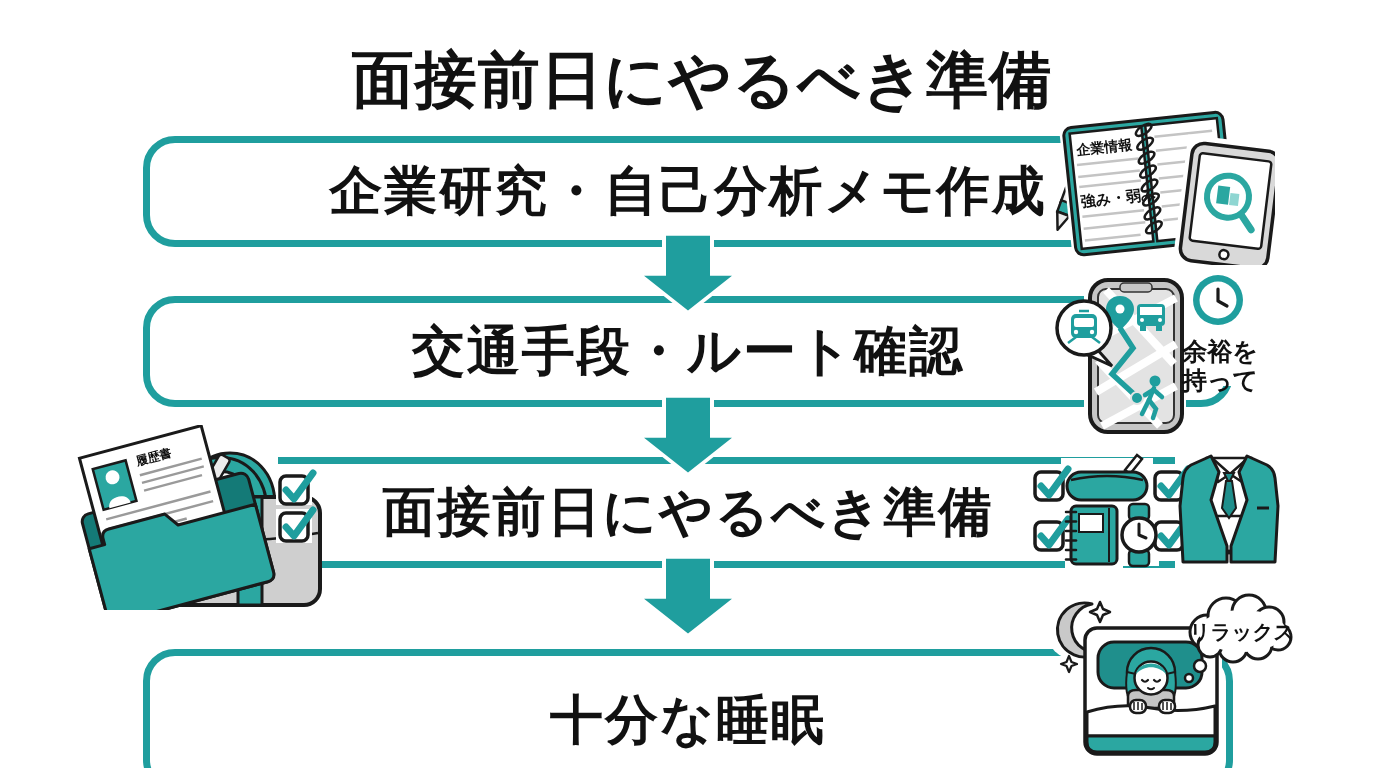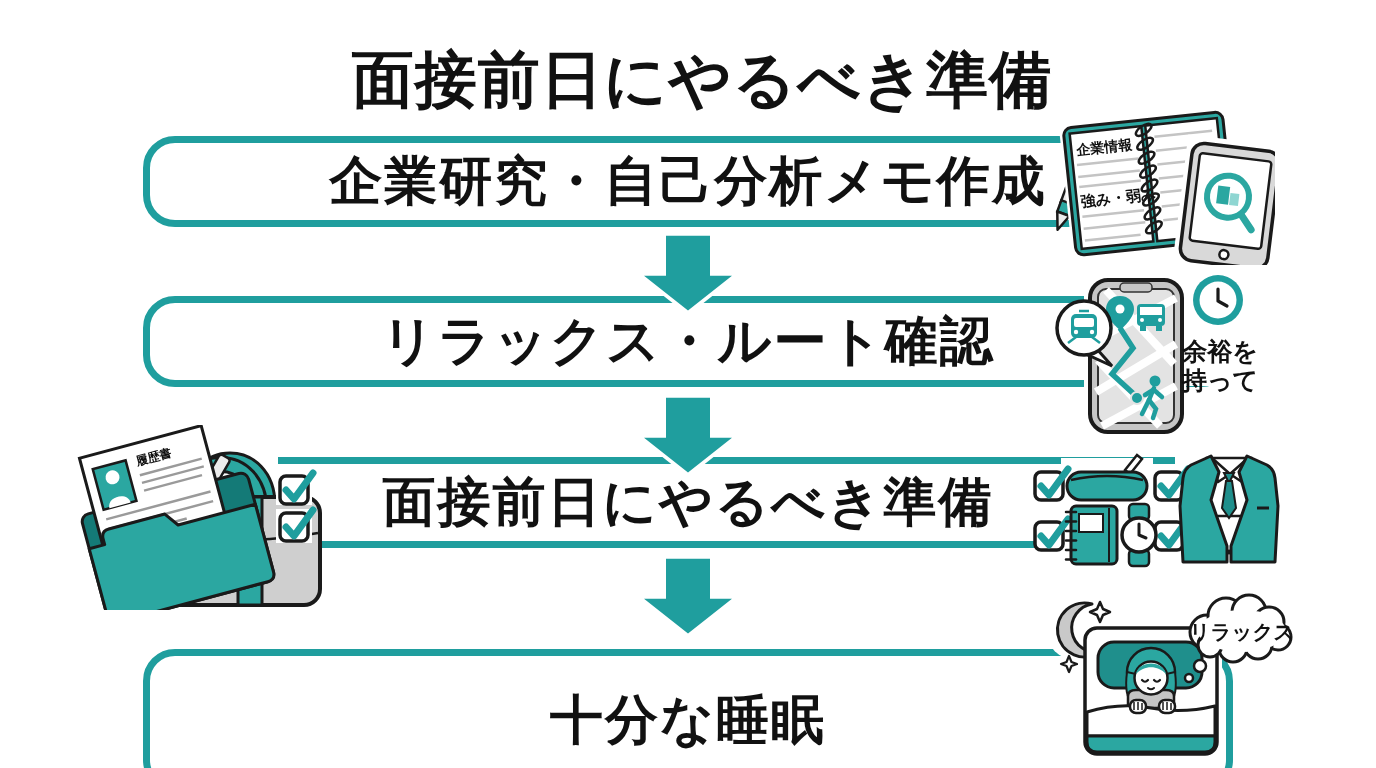--- a/index.html
+++ b/index.html
@@ -7,21 +7,21 @@
     width:1376px;height:768px;position:relative;overflow:hidden;
     background:#ffffff;
     font-family:"Liberation Sans","DejaVu Sans",sans-serif;
   }
   .title{
     position:absolute;top:24px;left:0;width:100%;margin:14px;
     text-align:center;font-size:62px;font-weight:900;color:#111;
     letter-spacing:1px;z-index:2;
   }
   .step{
-    position:absolute;left:143px;width:1090px;height:91px;
+    position:absolute;left:143px;width:1090px;height:111px;
     border:7px solid #1f9e9e;border-radius:32px;background:#fff;
     box-sizing:border-box;display:flex;align-items:center;justify-content:center;
     z-index:1;
   }
   .step span{
     font-size:53px;font-weight:900;color:#111;letter-spacing:2px;white-space:nowrap;
   }
   .s1{top:136px}.s2{top:296px}.s3{top:457px}.s4{top:649px;height:143px}
   .arrow{position:absolute;z-index:3}
   .illus{position:absolute;z-index:4}
@@ -40,21 +40,21 @@
 </svg>
 
 <div>
 
   <h1 class="title">面接前日にやるべき準備</h1>
 
   <div class="step s1">
     <span>企業研究・自己分析メモ作成</span>
   </div>
   <div class="step s2">
-    <span>リラックス・ルート確認</span>
+    <span>交通手段・ルート確認</span>
   </div>
   <div class="step s3">
     <span>面接前日にやるべき準備</span>
   </div>
   <div class="step s4">
     <span>十分な睡眠</span>
   </div>
 
   <svg class="arrow" style="left:608px;top:234px" width="160" height="80" viewBox="0 0 160 92" preserveAspectRatio="none">
     <polygon points="58,2 102,2 102,48 124,48 80,88 36,48 58,48" fill="#1f9e9e" stroke="#ffffff" stroke-width="8" paint-order="stroke"></polygon>

